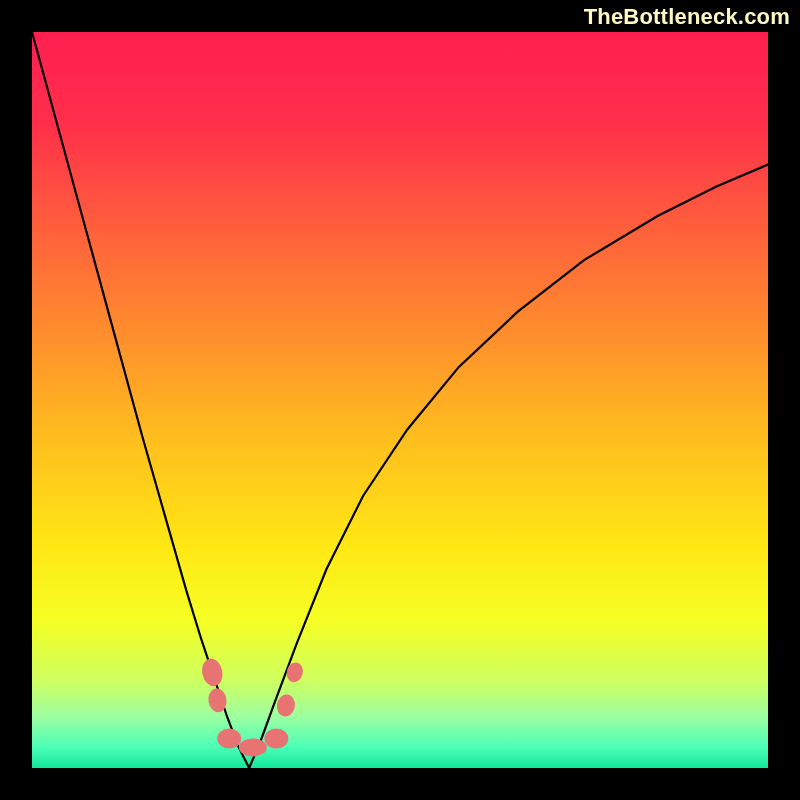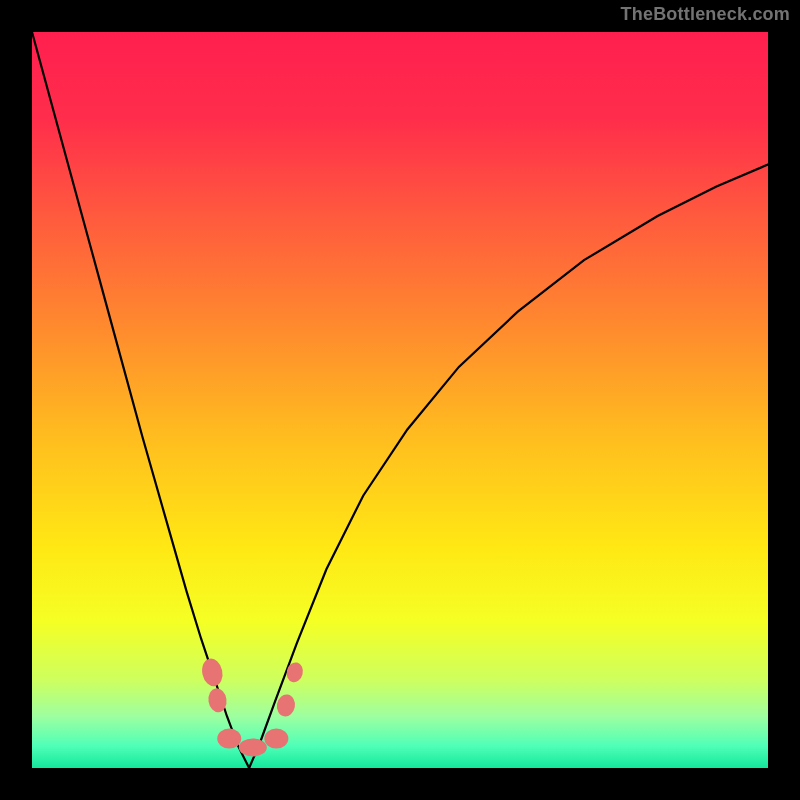--- a/index.html
+++ b/index.html
@@ -16,23 +16,23 @@
     top: 0;
     left: 0;
     width: 800px;
     height: 800px;
     background: #000;
   }
   .watermark {
     position: absolute;
     top: 4px;
     right: 10px;
-    font-size: 18px;
+    font-size: 22px;
     font-weight: 600;
-    color: #737373;
+    color: #fef9c3;
     letter-spacing: 0.2px;
     user-select: none;
   }
   svg {
     position: absolute;
     top: 0;
     left: 0;
   }
   .curve {
     fill: none;

